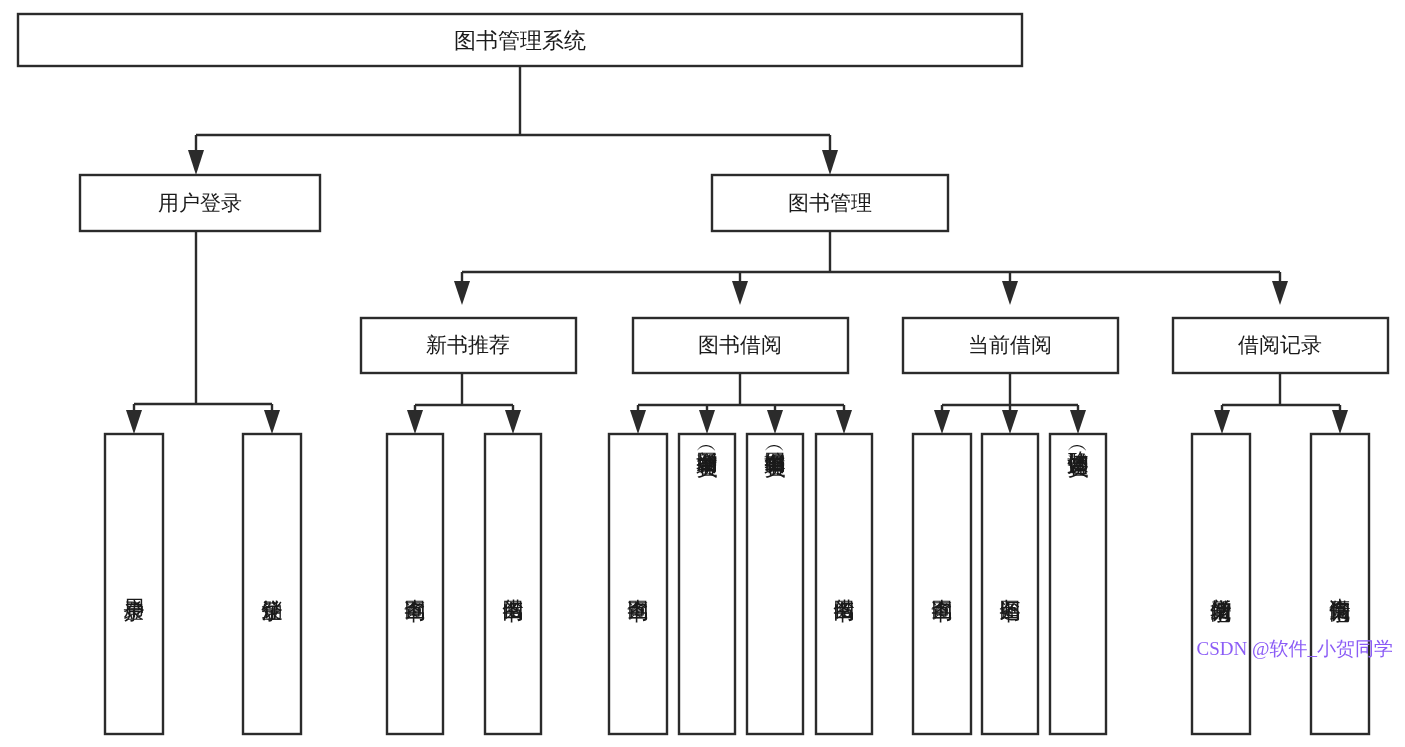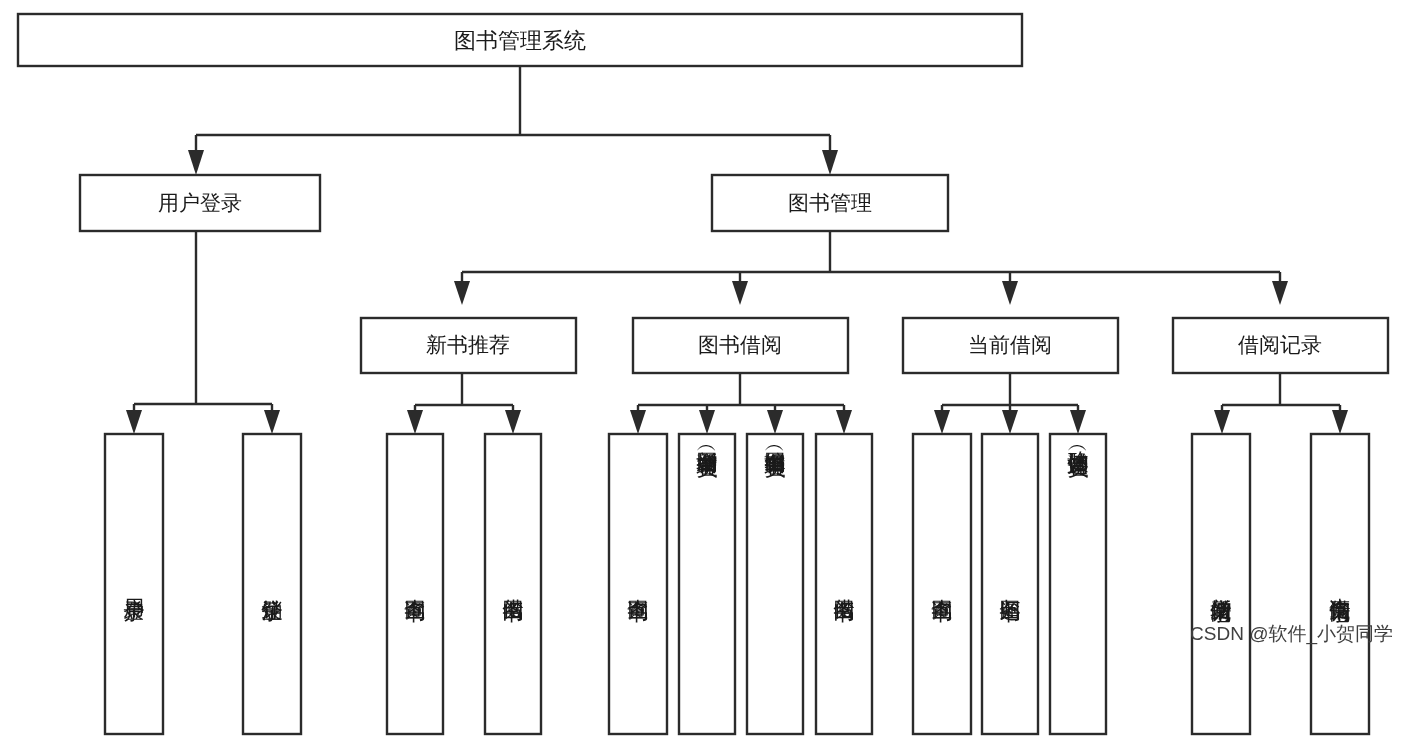--- a/index.html
+++ b/index.html
@@ -67,24 +67,24 @@
     line-height: 1.04;
     color: #1a1a1a;
     writing-mode: vertical-rl;
     text-orientation: upright;
     white-space: nowrap;
     letter-spacing: 1px;
   }
   .watermark {
     position: absolute;
     right: 12px;
-    bottom: 20px;
-    font-family: Liberation Sans, sans-serif;
+    bottom: 5px;
+    font-family: Liberation Serif, serif;
     font-size: 19px;
-    color: #404040;
+    color: #8b5cf6;
     white-space: nowrap;
     user-select: none;
   }
 </style>
 </head>
 <body>
 
 <div id="diagram-root">
 
   <svg class="diagram" viewBox="0 0 1405 747">

